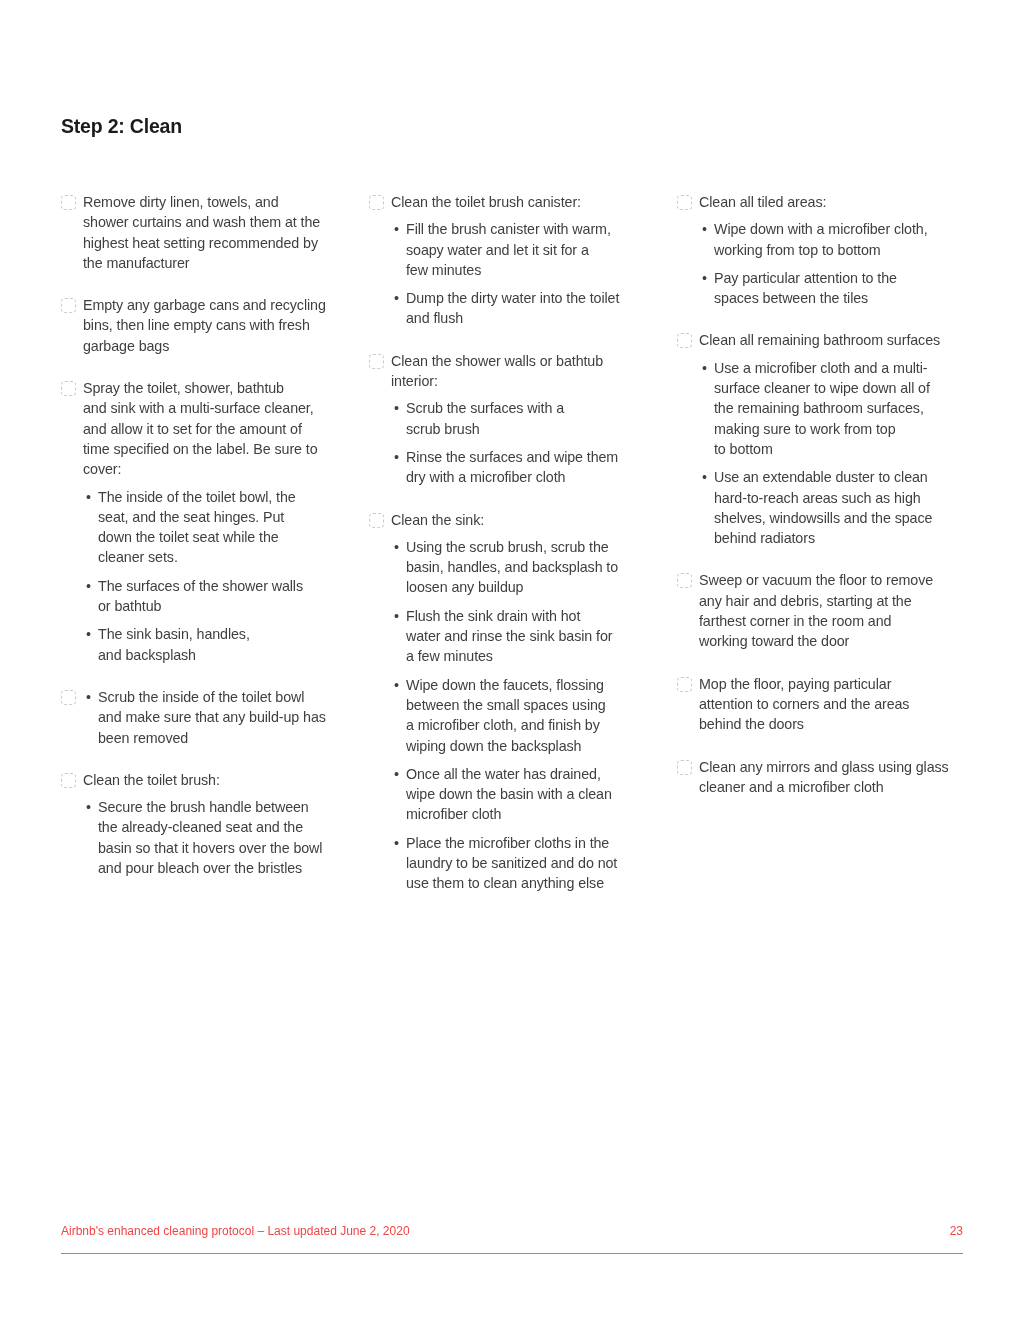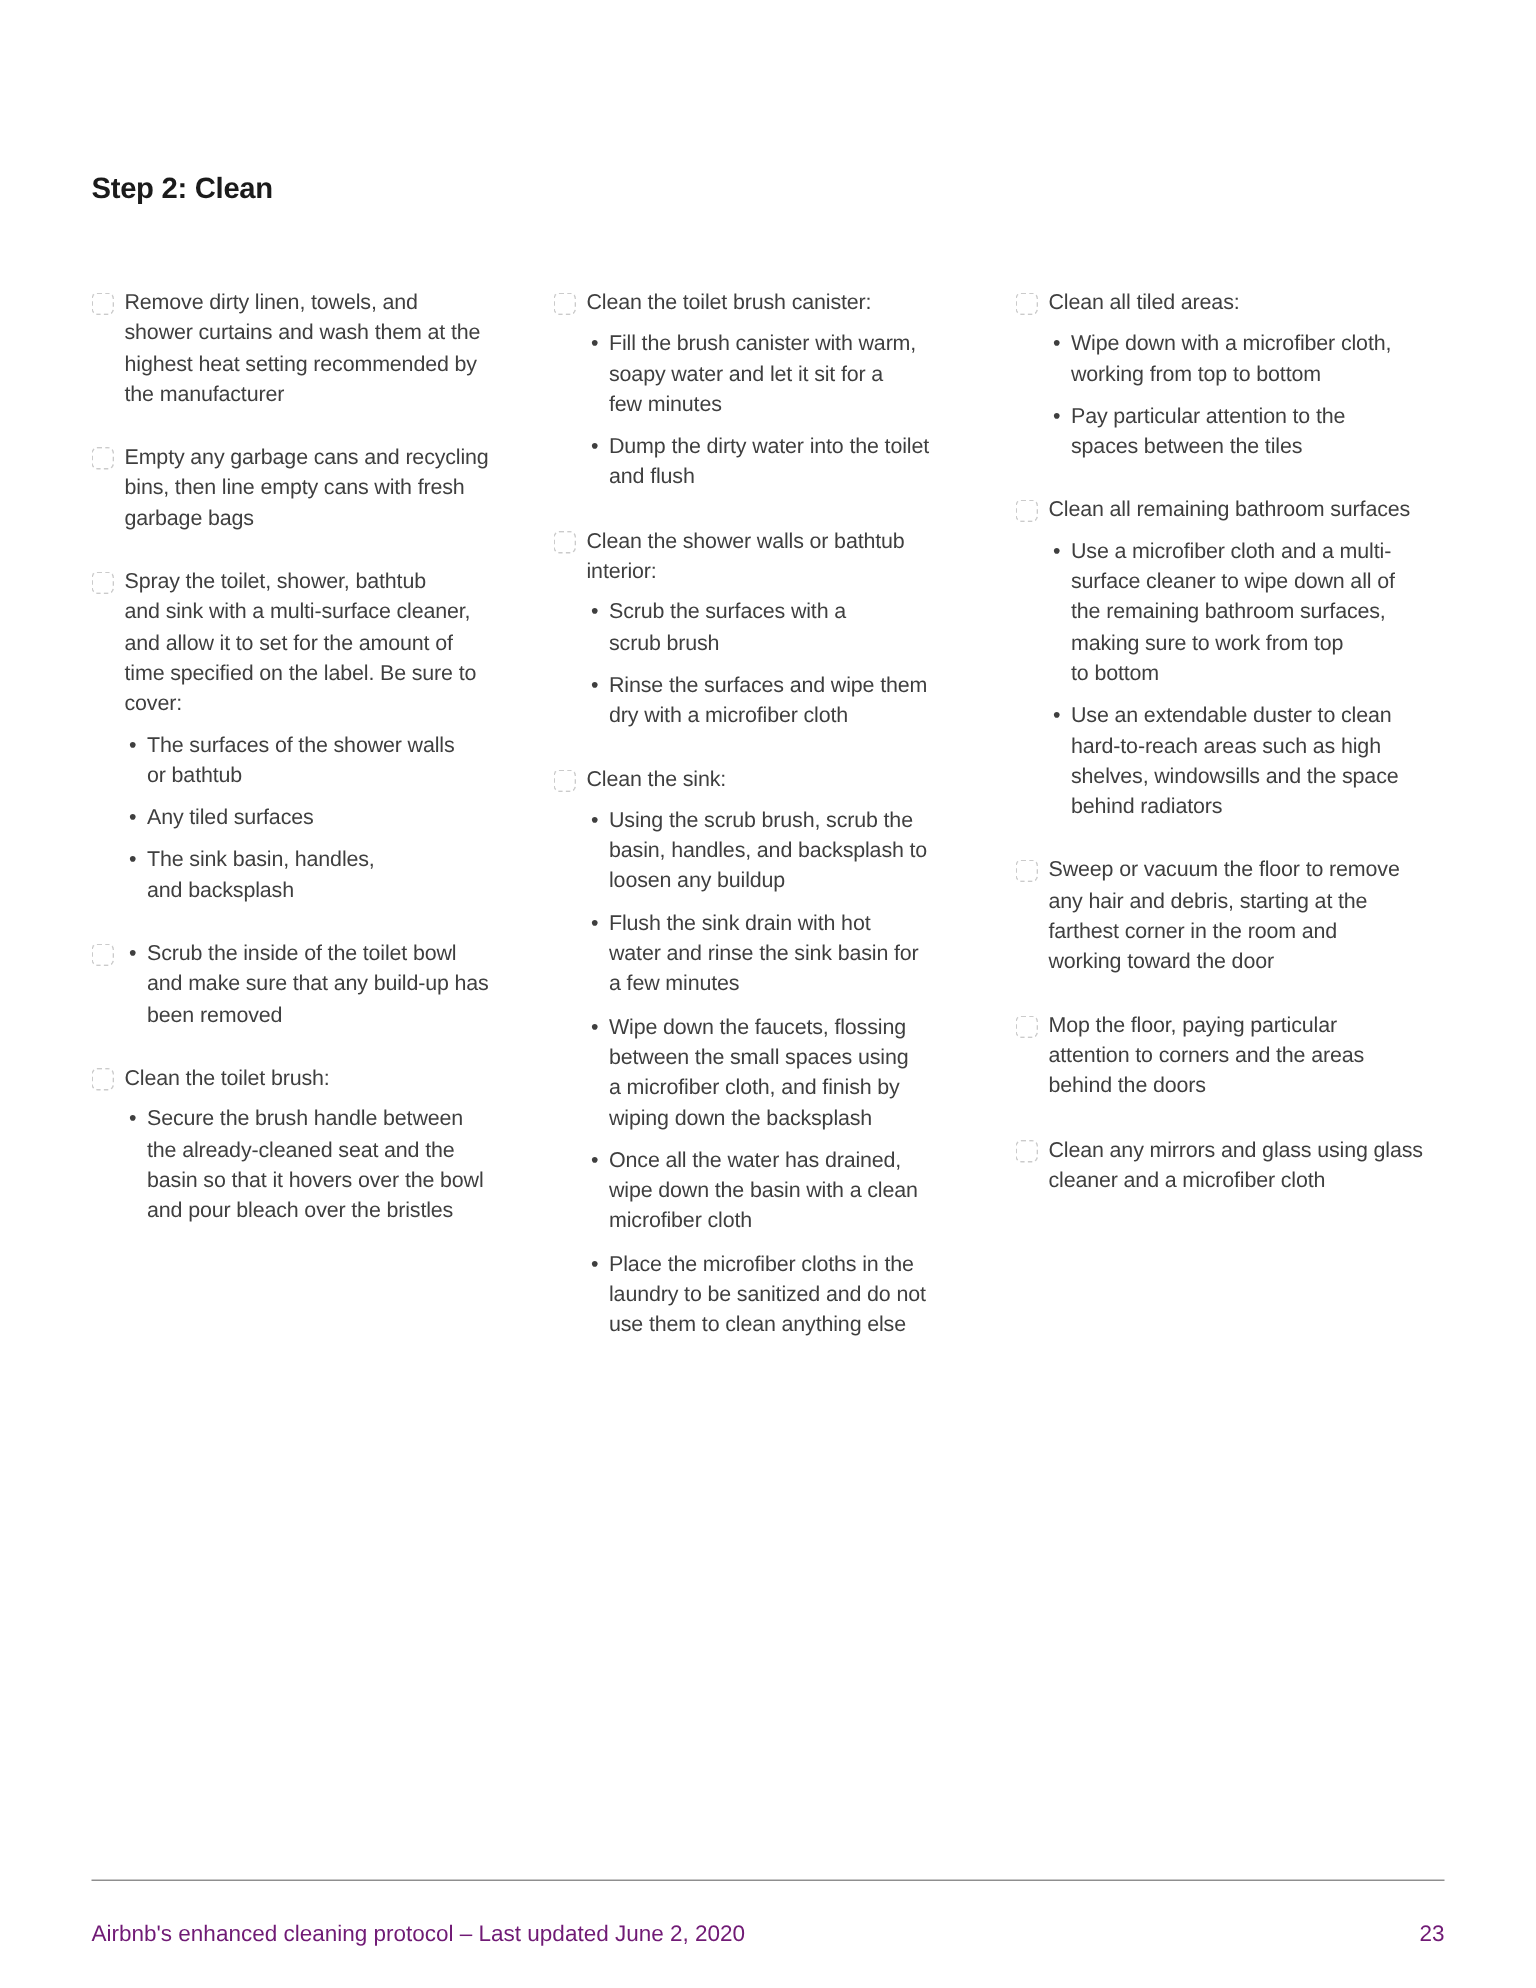--- a/index.html
+++ b/index.html
@@ -39,23 +39,23 @@
   .bullet::before {
     content: "\2022";
     position: absolute; left: 3px; top: 0;
     color: #3f3f3f;
   }
   .footer-rule {
     position: absolute; left: 61px; width: 902px; top: 1253px;
     border-top: 1px solid #8f8f8f; height: 0;
   }
   .footer {
-    position: absolute; left: 61px; width: 902px; top: 1281px;
+    position: absolute; left: 61px; width: 902px; top: 1223px;
     display: flex; justify-content: space-between; align-items: baseline;
-    font-size: 15px; line-height: 17px; color: #701a75;
+    font-size: 12px; line-height: 17px; color: #ef4444;
   }
 </style>
 </head>
 <body>
 
 <h1 class="page-title">Step 2: Clean</h1>
 
 <main class="columns">
   <section class="col">
       <div class="item">
@@ -72,23 +72,26 @@
 garbage bags</div>
       </div>
       <div class="item">
         <span class="checkbox"></span>
         <div class="item-text">Spray the toilet, shower, bathtub
 and sink with a multi-surface cleaner,
 and allow it to set for the amount of
 time specified on the label. Be sure to
 cover:</div>
         <div class="bullets">
+          <div class="bullet">The inside of the toilet bowl, the
+seat, and the seat hinges. Put
+down the toilet seat while the
+cleaner sets.</div>
           <div class="bullet">The surfaces of the shower walls
 or bathtub</div>
-          <div class="bullet">Any tiled surfaces</div>
           <div class="bullet">The sink basin, handles,
 and backsplash</div>
         </div>
       </div>
       <div class="item">
         <span class="checkbox"></span>
         <div class="bullets">
           <div class="bullet">Scrub the inside of the toilet bowl
 and make sure that any build-up has
 been removed</div>

